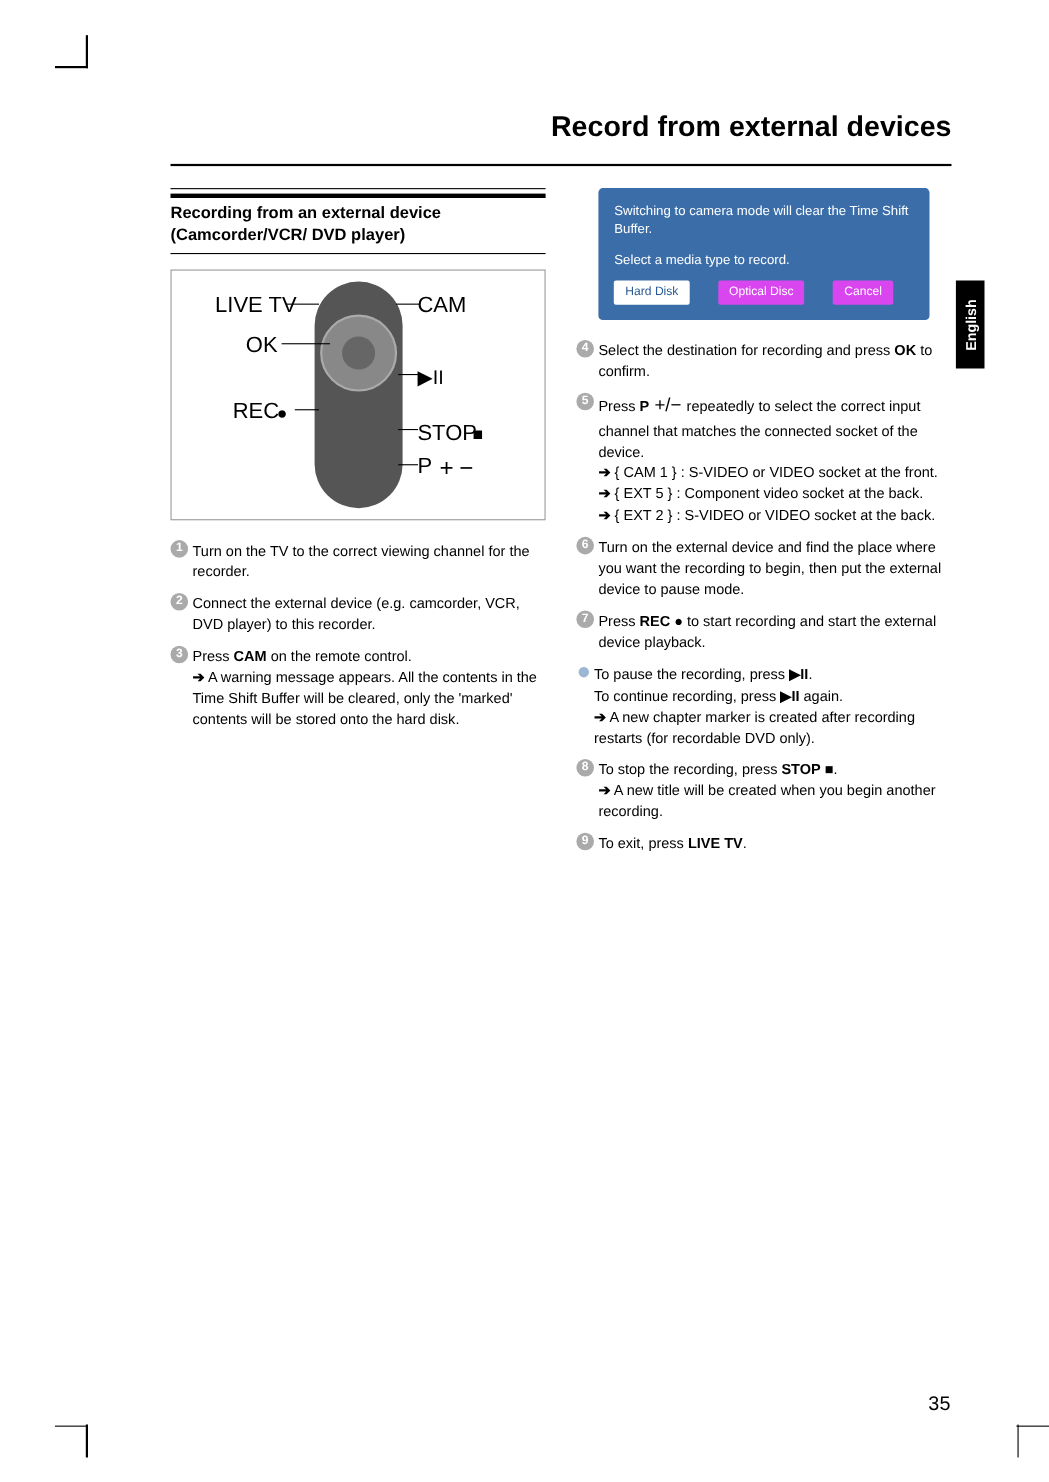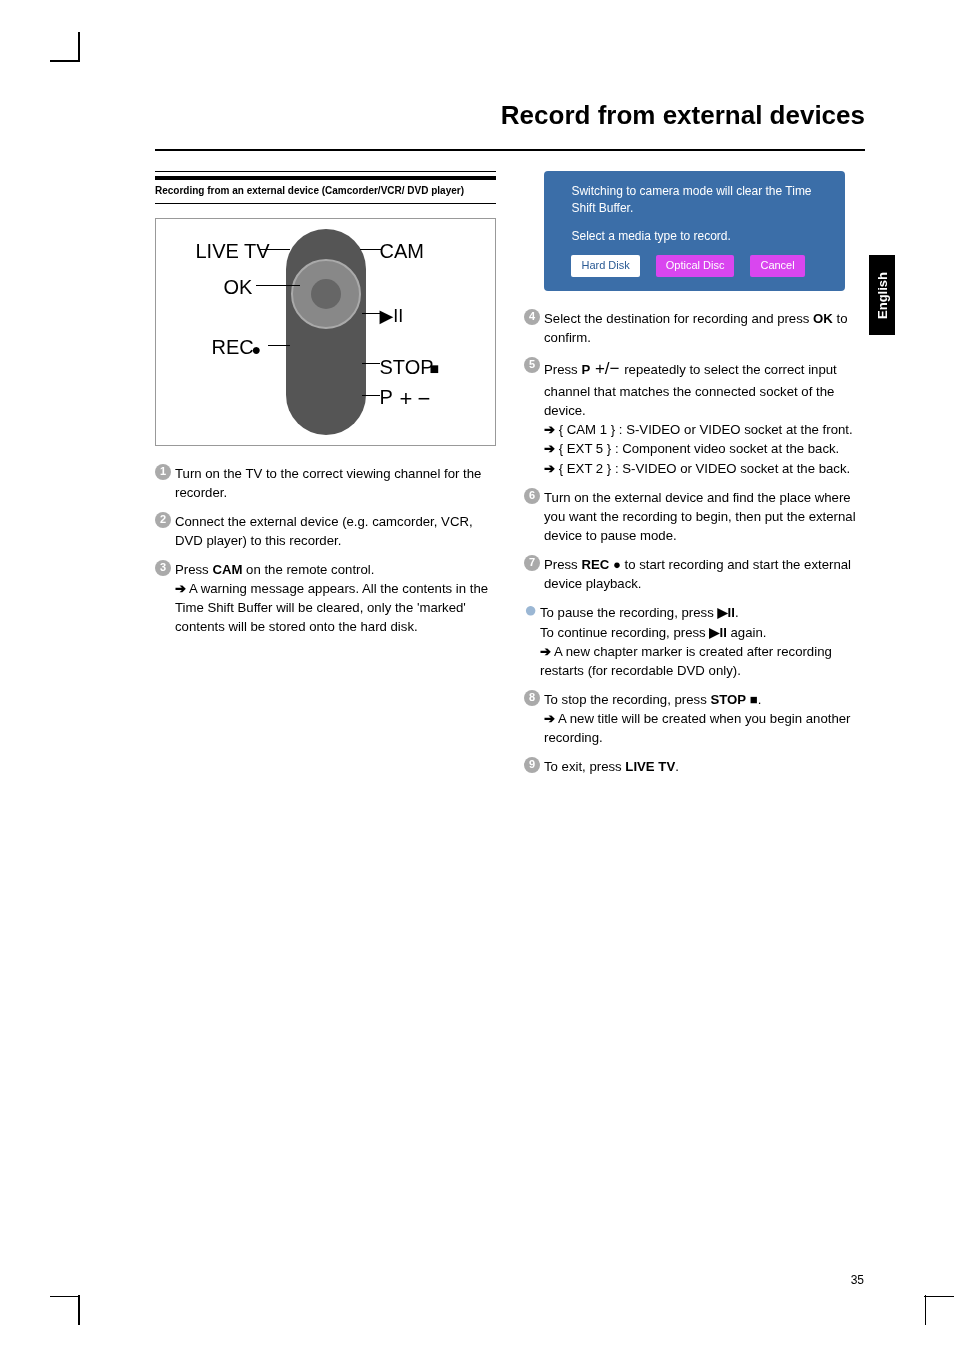--- a/index.html
+++ b/index.html
@@ -4,44 +4,44 @@
   <style>
     * { margin:0; padding:0; box-sizing:border-box; }
     body { font-family: Arial, Helvetica, sans-serif; background:#fff; color:#000; width:954px; height:1347px; position:relative; }
     .page { position:absolute; left:155px; top:100px; width:710px; }
     .title-row { border-bottom:2px solid #000; padding-bottom:18px; margin-bottom:20px; }
     .page-title { font-size:26px; font-weight:bold; text-align:right; }
     .lang-tab { position:absolute; right:-30px; top:155px; width:26px; height:80px; background:#000; color:#fff; display:flex; align-items:center; justify-content:center; }
     .lang-tab span { transform:rotate(-90deg); font-size:13px; font-weight:bold; }
     .columns { display:flex; gap:28px; }
     .col { width:50%; font-size:13.2px; line-height:1.45; }
-    .section-heading { font-size:10px; font-weight:bold; border-top:4px solid #000; border-bottom:1.5px solid #000; padding:4px 0 5px 0; margin-bottom:14px; line-height:1.35; }
+    .section-heading { font-size:15px; font-weight:bold; border-top:4px solid #000; border-bottom:1.5px solid #000; padding:4px 0 5px 0; margin-bottom:14px; line-height:1.35; }
     .divider-line{ height:1px; background:#000; margin-bottom:4px;}
     p { margin-bottom:12px; }
     .sub-bold { font-weight:bold; margin-bottom:4px; }
     .remote-box { border:1px solid #999; padding:8px; display:flex; justify-content:center; margin:10px 0 18px 0; }
     .remote { position:relative; width:260px; height:210px; font-family: Arial, sans-serif; }
     .remote-body { position:absolute; left:90px; top:2px; width:80px; height:206px; background:#555; border-radius:40px; }
     .remote-body .dpad { position:absolute; left:5px; top:30px; width:70px; height:70px; border-radius:50%; background:#888;border:2px solid #aaa;display:flex;align-items:center;justify-content:center;}
     .dpad-center{width:30px;height:30px;border-radius:50%;background:#666;}
     .remote-label { position:absolute; font-size:20px; font-family:Arial; color:#000; }
     .callout-line { position:absolute; background:#000; height:1px; }
     .num-circle { display:inline-flex; width:16px; height:16px; border-radius:50%; background:#aaa; color:#fff; font-size:11px; font-weight:bold; align-items:center; justify-content:center; margin-right:4px; flex-shrink:0;}
     .step { display:flex; margin-bottom:10px; }
     .step .step-body { flex:1; }
     .arrow { font-weight:bold; font-family:sans-serif; }
     .inline-bold { font-weight:bold; }
-    .dialog-box { background:#3b6ea8; color:#fff; border-radius:4px; padding:12px 14px 14px 27px; font-size:12px; width:88%; margin:0 auto 18px auto; }
-    .dialog-buttons { display:flex; gap:16px; margin-top:10px; }
+    .dialog-box { background:#3b6ea8; color:#fff; border-radius:4px; padding:12px 14px 14px 14px; font-size:12px; width:88%; margin:0 auto 18px auto; }
+    .dialog-buttons { display:flex; gap:26px; margin-top:10px; }
     .dlg-btn { padding:3px 10px; border-radius:2px; font-size:11px; background:#d946ef; color:#fff; text-align:center; }
     .dlg-btn.active { background:#fff; color:#2a5a94; }
     .bullet-row { display:flex; margin-bottom:10px; }
     .bullet-dot { width:16px; flex-shrink:0; color:#9bb7d4; font-size:22px; line-height:14px; }
     .hint { font-style:italic; margin-top:4px;}
-    .page-num { position:absolute; bottom:60px; right:90px; font-size:12px;margin-left:20px; }
+    .page-num { position:absolute; bottom:60px; right:90px; font-size:18px;margin-left:20px; }
     .crop-mark{position:absolute;background:#000;}
     .cm-tl-h{left:50px;top:60px;width:30px;height:1.5px;}
     .cm-tl-v{left:78px;top:32px;height:30px;width:1.5px;}
     .cm-bl-h{left:50px;bottom:50px;width:30px;height:1.5px;}
     .cm-bl-v{left:78px;bottom:22px;height:30px;width:1.5px;}
     .cm-br-h{right:0px;bottom:50px;width:30px;height:1.5px;}
     .cm-br-v{right:28px;bottom:22px;height:30px;width:1.5px;}
   </style>
 </head>
 <body>

